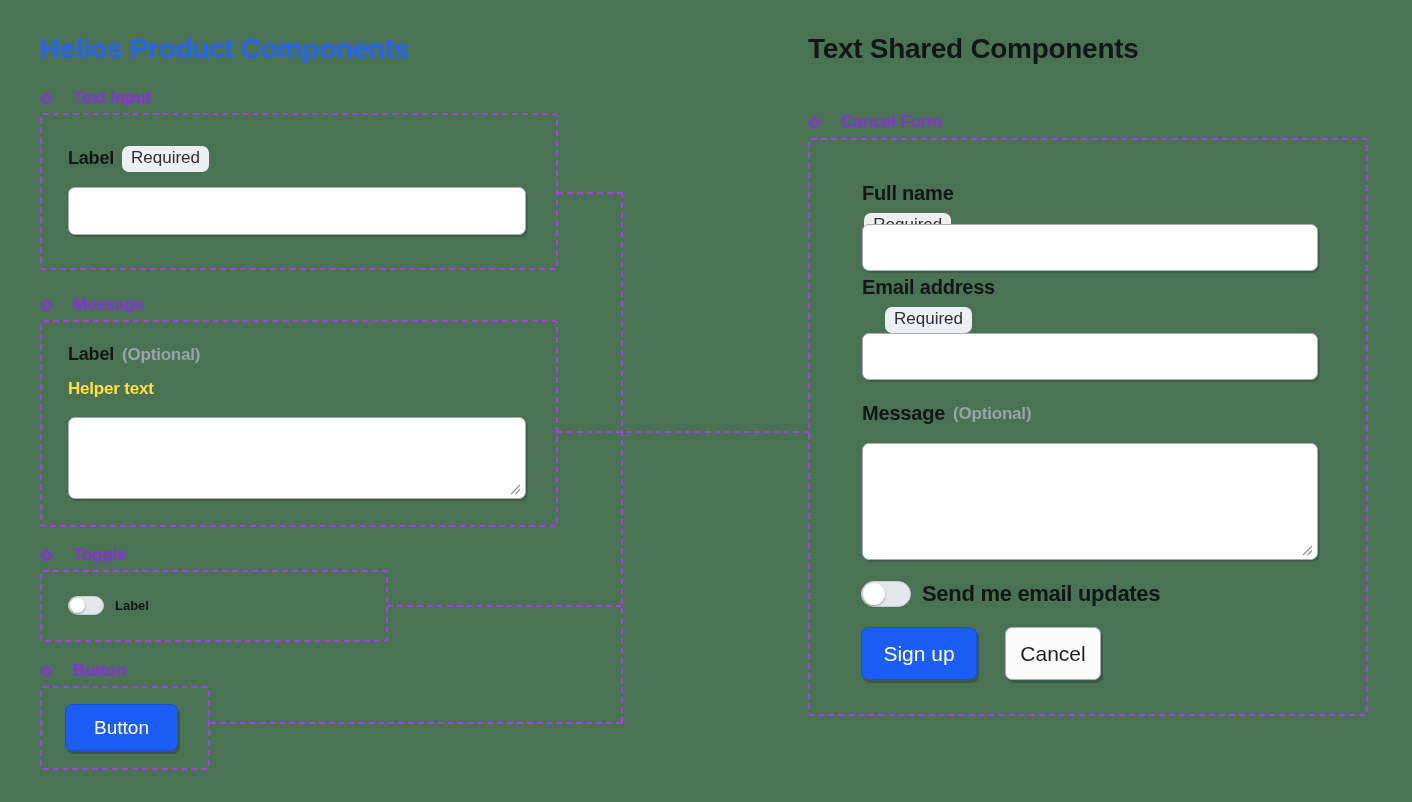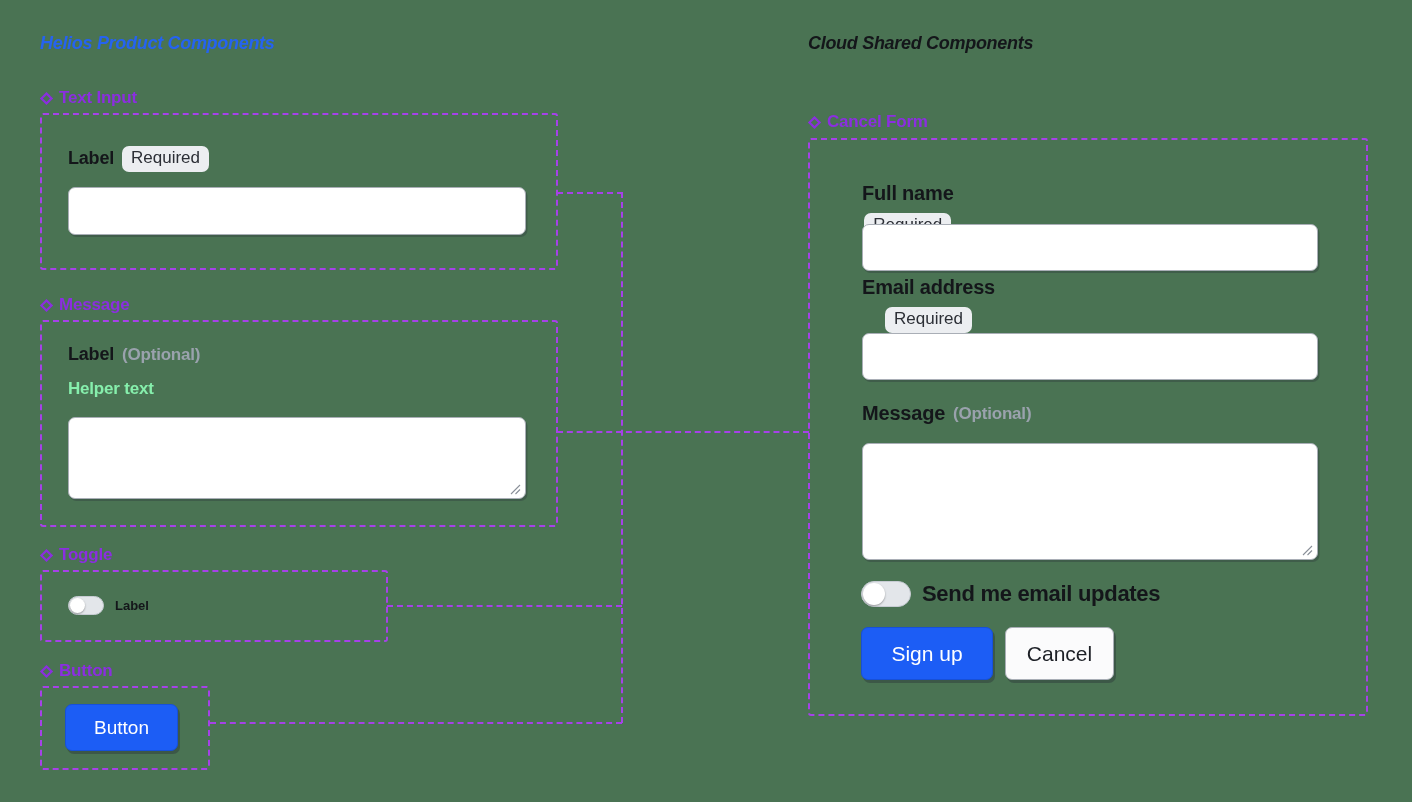--- a/index.html
+++ b/index.html
@@ -7,35 +7,34 @@
     width: 1412px; height: 802px;
     background: #4a7353;
     font-family: "Liberation Sans", sans-serif;
     overflow: hidden;
   }
   #stage { position: relative; width: 1412px; height: 802px; }
 
   
   .panel-title {
     position: absolute;
-    font-size: 18px;
+    font-size: 28px;
     font-weight: 700;
     letter-spacing: -0.3px;
     white-space: nowrap;
-    font-style: italic;
   }
   #helios-title { left: 40px; top: 33px; color: #2563f0; }
   #cloud-title  { left: 808px; top: 33px; color: #14161a; }
 
   
   .section-label {
     position: absolute;
     display: flex;
     align-items: center;
-    gap: 6px;
+    gap: 20px;
     font-size: 17px;
     font-weight: 700;
     color: #8b2ee0;
     letter-spacing: -0.2px;
     white-space: nowrap;
   }
   .diamond-icon {
     width: 13px; height: 13px;
     position: relative;
     flex: none;
@@ -96,21 +95,21 @@
     font-weight: 400;
   }
   .optional-tag {
     font-size: 17px;
     color: #9aa2ad;
     font-weight: 700;
     letter-spacing: -0.2px;
   }
   .helper-text {
     font-size: 17px;
-    color: #86efac;
+    color: #fde047;
     font-weight: 700;
     letter-spacing: -0.2px;
   }
 
   .txt-input {
     display: block;
     background: #ffffff;
     border: 1px solid #a9aeb6;
     border-radius: 7px;
     box-shadow: 1.5px 2px 0 rgba(40,44,52,0.30);
@@ -188,21 +187,21 @@
     box-shadow: 2px 3px 0 rgba(40,44,52,0.38);
   }
 </style>
 </head>
 <body>
 
 <div id="stage">
 
   <div class="panel-title" id="helios-title">Helios Product Components</div>
 
-  <div class="panel-title" id="cloud-title">Cloud Shared Components</div>
+  <div class="panel-title" id="cloud-title">Text Shared Components</div>
 
   <div class="conn-h" style="left:557px; top:192px; width:66px;"></div>
   <div class="conn-v" style="left:621px; top:192px; height:531px;"></div>
 
   <div class="conn-h" style="left:557px; top:431px; width:252px;"></div>
 
   <div class="conn-h" style="left:387px; top:605px; width:235px;"></div>
 
   <div class="conn-h" style="left:210px; top:722px; width:412px;"></div>
 
@@ -297,17 +296,17 @@
     </svg>
   </div>
 
   <div class="toggle-row" style="position:absolute; left:861px; top:581px;">
     <span class="toggle lg">
       <span class="knob"></span>
     </span>
     <span class="toggle-caption-lg">Send me email updates</span>
   </div>
 
-  <button class="btn btn-primary" style="position:absolute; left:861px; top:627px; width:132px; height:53px; font-size:21px;">Sign up</button>
-
-  <button class="btn btn-secondary" style="position:absolute; left:1005px; top:627px; width:109px; height:53px; font-size:21px;">Cancel</button>
+  <button class="btn btn-primary" style="position:absolute; left:861px; top:627px; width:116px; height:53px; font-size:21px;">Sign up</button>
+
+  <button class="btn btn-secondary" style="position:absolute; left:1005px; top:627px; width:96px; height:53px; font-size:21px;">Cancel</button>
 
 </div>
 
 </body></html>

